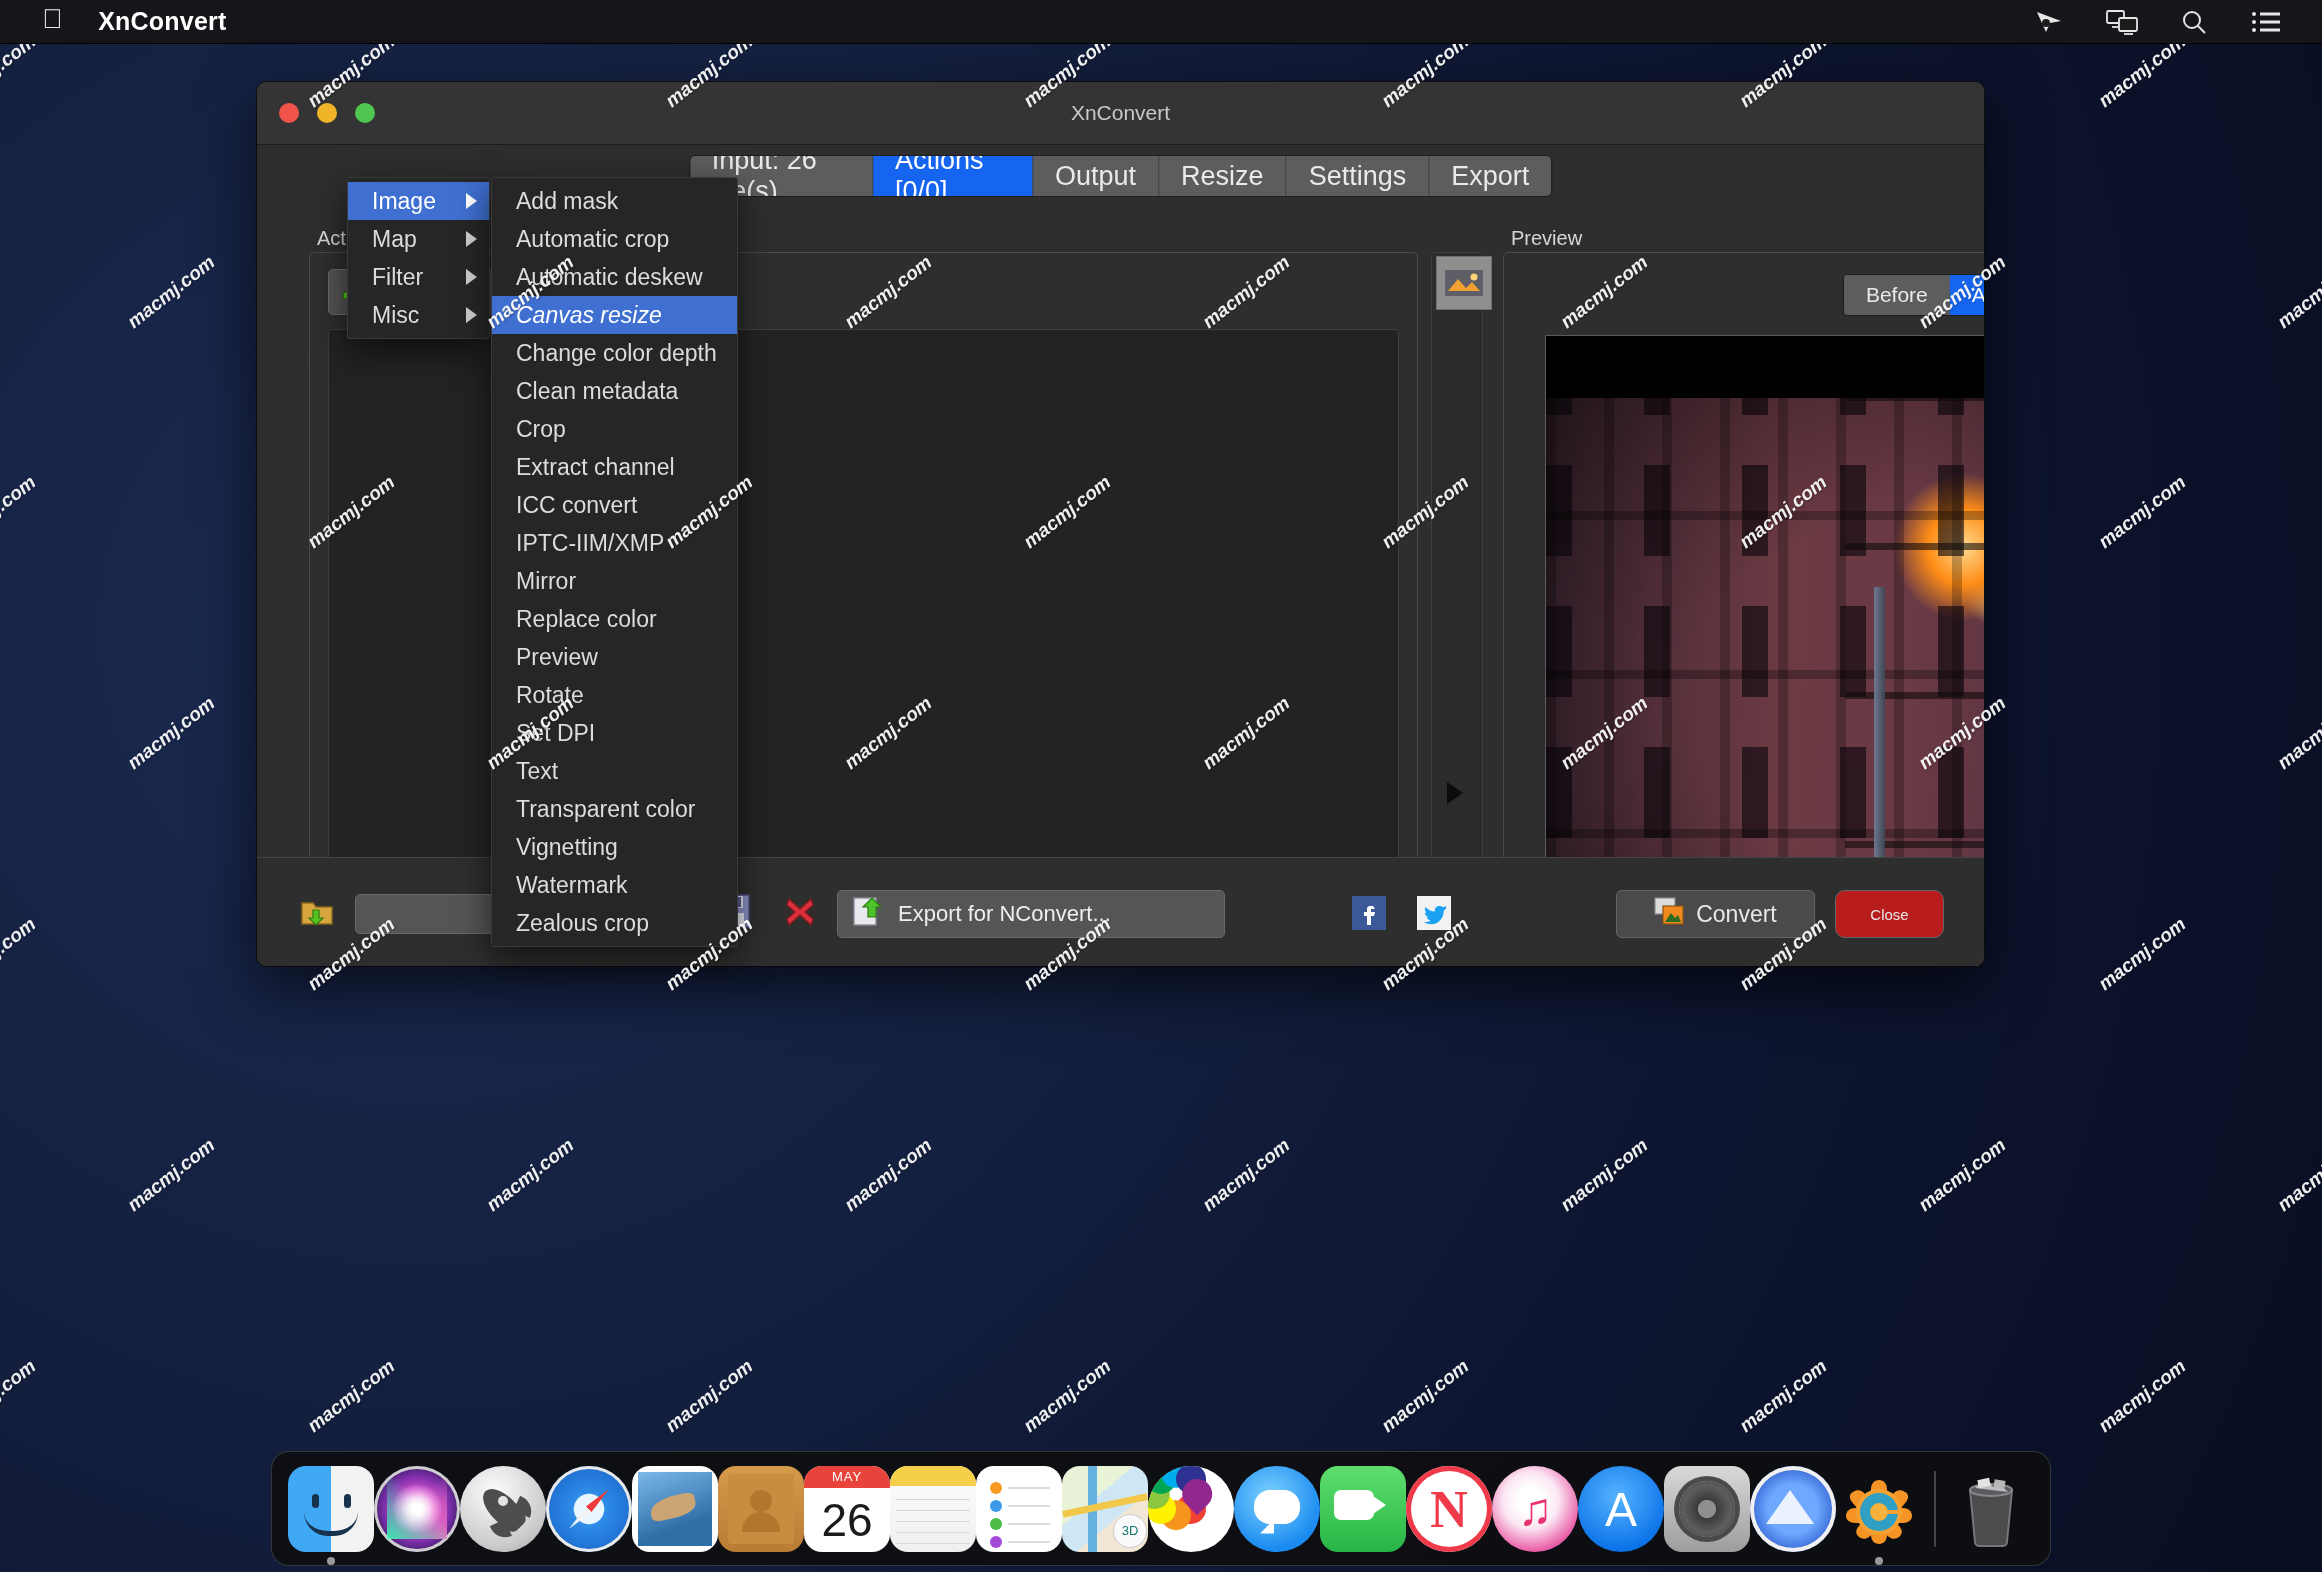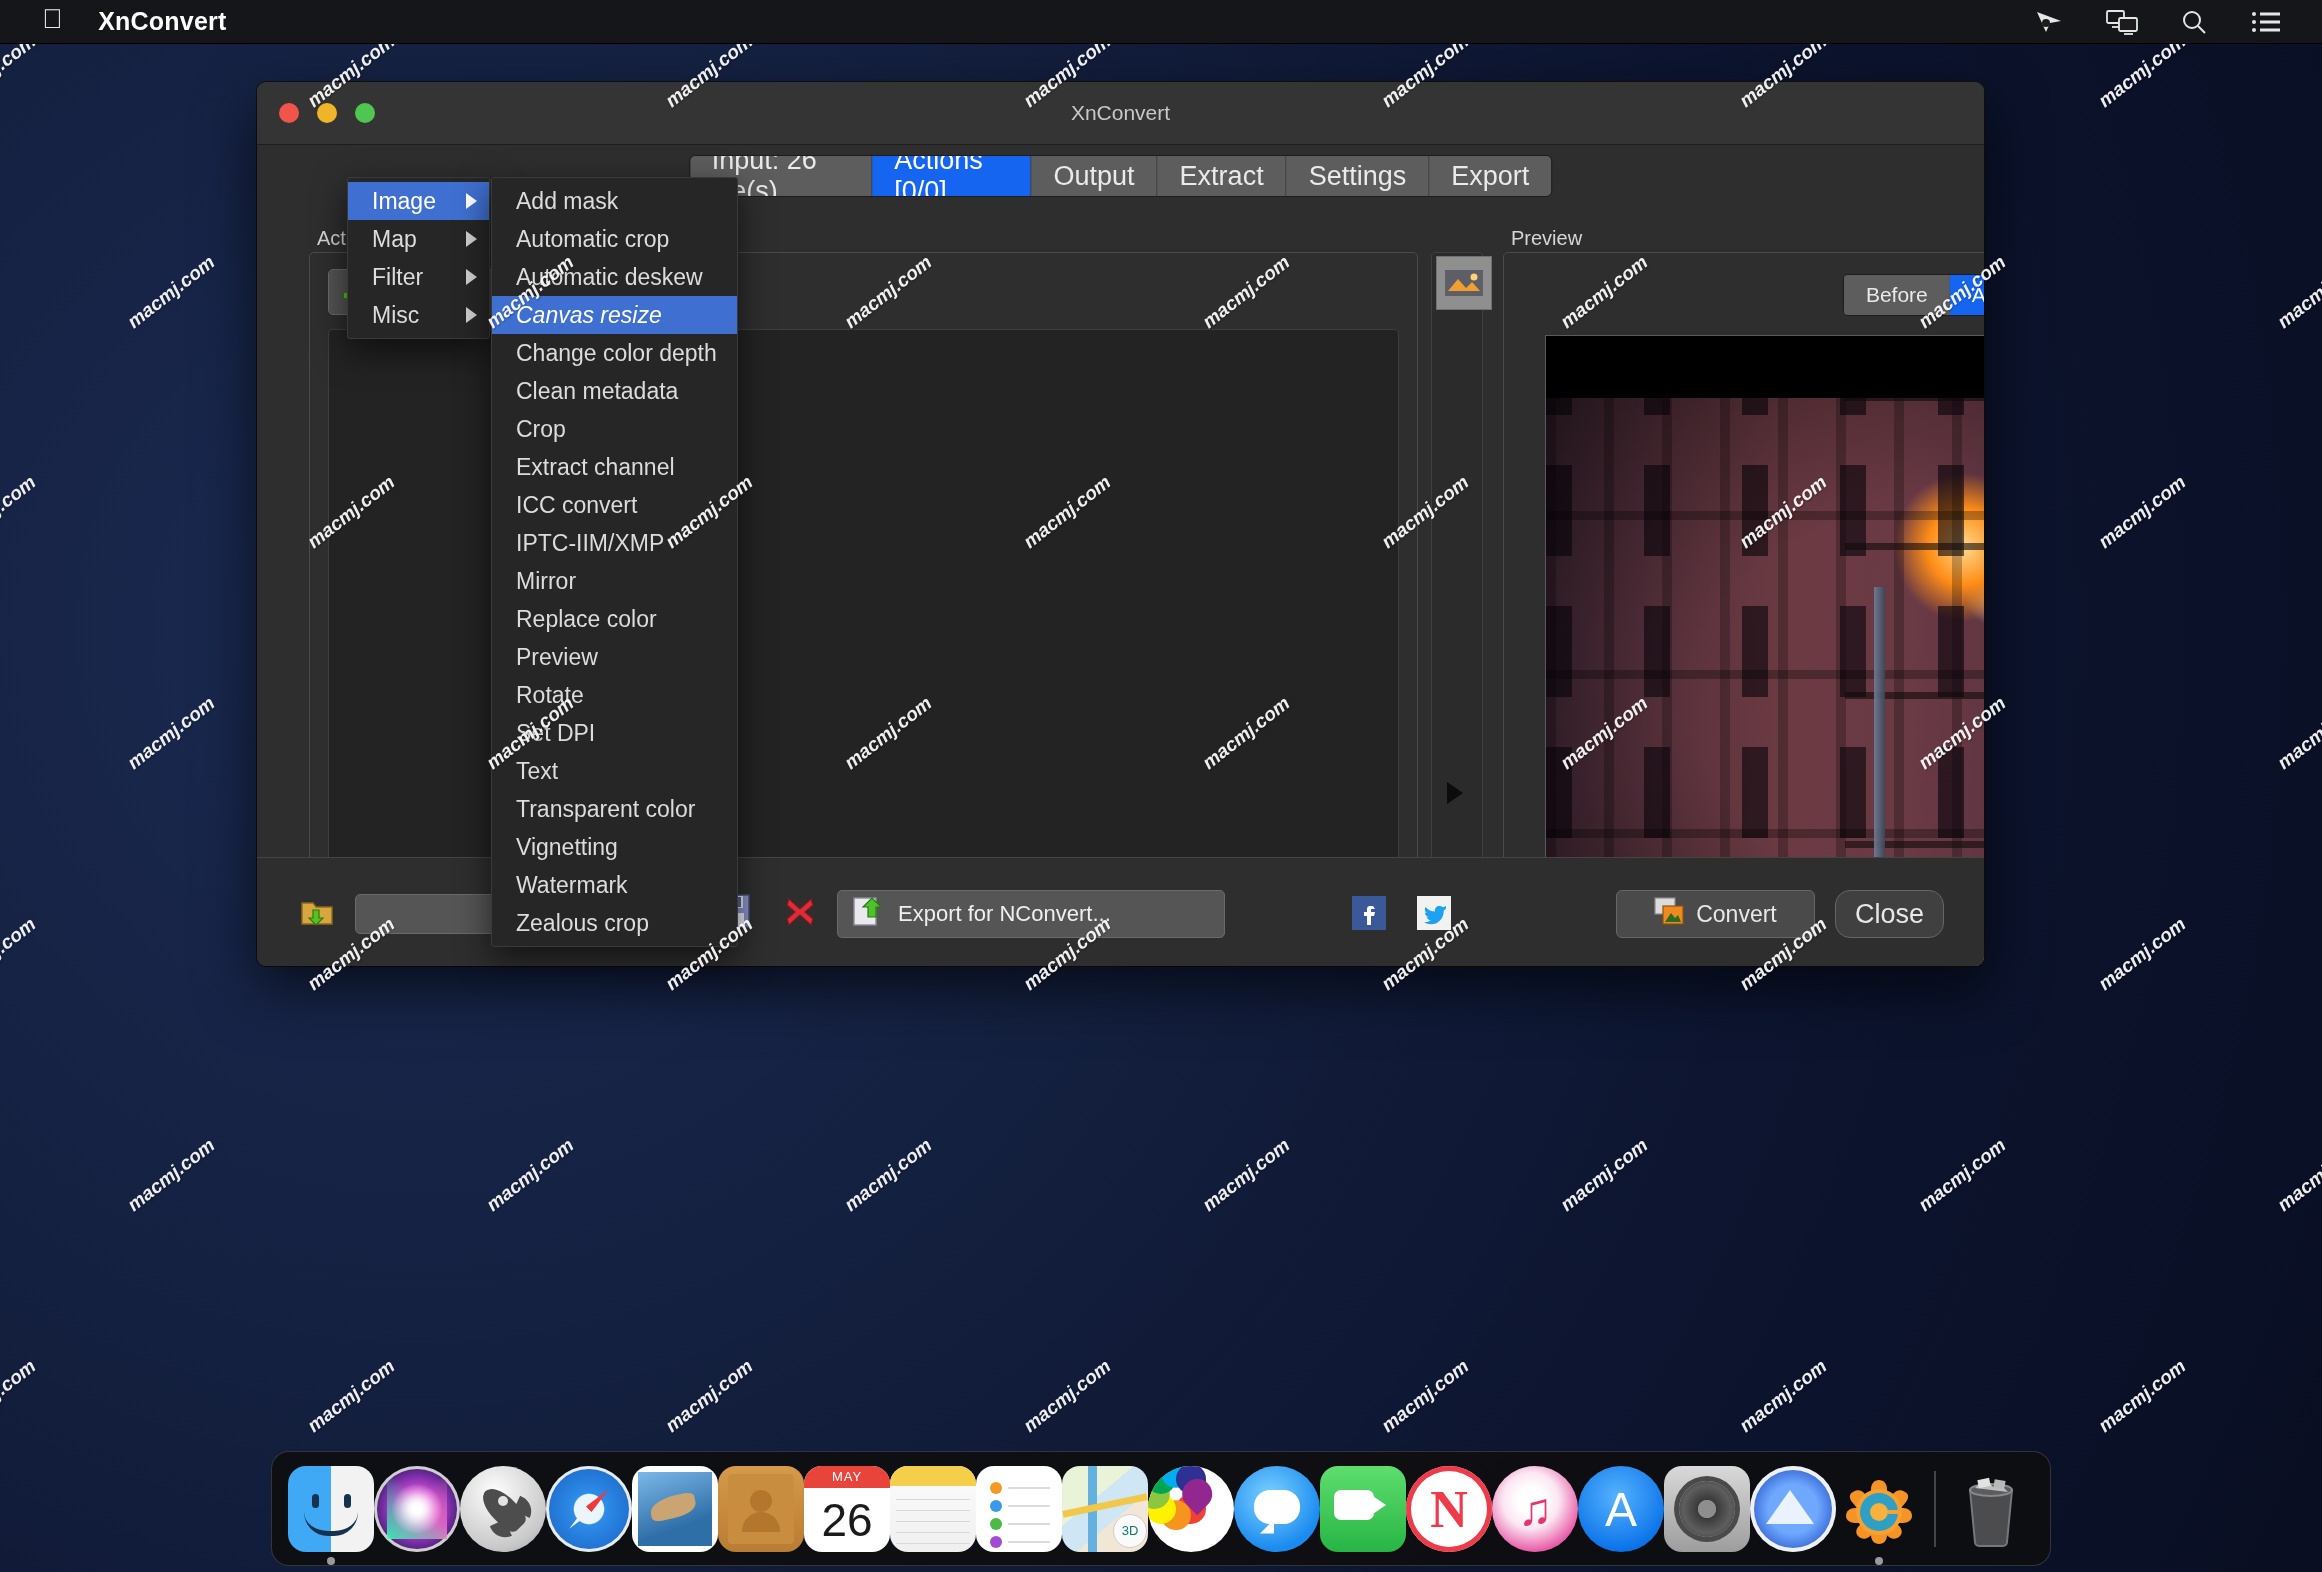--- a/index.html
+++ b/index.html
@@ -234,23 +234,23 @@
   #fb-icon { position:absolute; left: 1095px; top: 38px; width: 34px; height: 34px; }
   #tw-icon { position:absolute; left: 1160px; top: 38px; width: 34px; height: 34px; }
   #convert-btn {
     position:absolute; left: 1359px; top: 32px; width: 199px; height: 48px;
     background:#4a4a4a; border:1px solid #666; border-radius: 6px;
     display:flex; align-items:center; justify-content:center; gap:12px;
     color:#e8e8e8; font-size: 23px; cursor:default;
   }
   #close-btn {
     position:absolute; left: 1578px; top: 32px; width: 109px; height: 48px;
-    background:#404040; border:1px solid #666; border-radius: 15px;
+    background:#b91c1c; border:1px solid #666; border-radius: 10px;
     display:flex; align-items:center; justify-content:center;
-    color:#e8e8e8; font-size: 27px; cursor:default;
+    color:#e8e8e8; font-size: 15px; cursor:default;
   }
 
   
   #menu-root {
     position: absolute; left: 347px; top: 177px; width: 143px;
     background: #262626; border: 1px solid #3a3a3a; border-radius: 3px;
     padding: 4px 0; z-index: 45;
     box-shadow: 0 12px 34px rgba(0,0,0,.6);
   }
   .mi {
@@ -431,21 +431,21 @@
         <span class="dot yellow"></span>
         <span class="dot green"></span>
       </div>
       <div class="wtitle">XnConvert</div>
     </div>
 
     <div id="tabbar">
       <div class="tab">Input: 26 file(s)</div>
       <div class="tab active">Actions [0/0]</div>
       <div class="tab">Output</div>
-      <div class="tab">Extract</div>
+      <div class="tab">Resize</div>
       <div class="tab">Settings</div>
       <div class="tab">Export</div>
     </div>
 
     <div id="content">
 
       <div class="sec-label" id="actions-label">Actions [0/0]</div>
       <div class="sec-label" id="preview-label">Preview</div>
 
       <div id="actions-panel">

